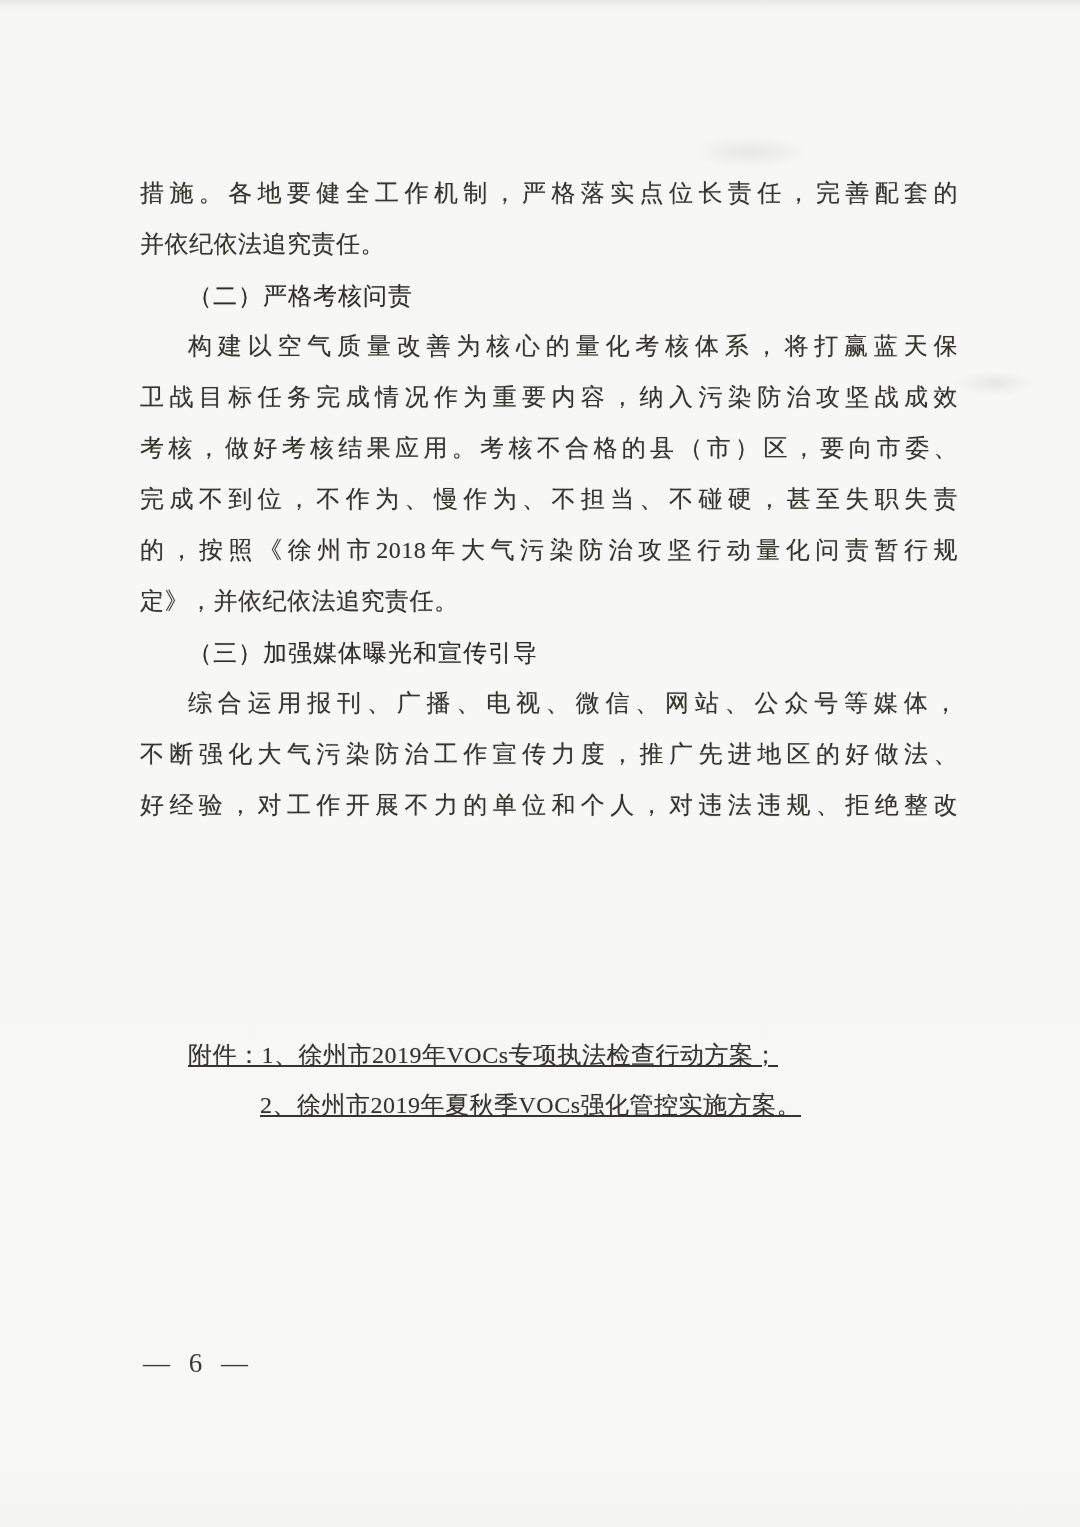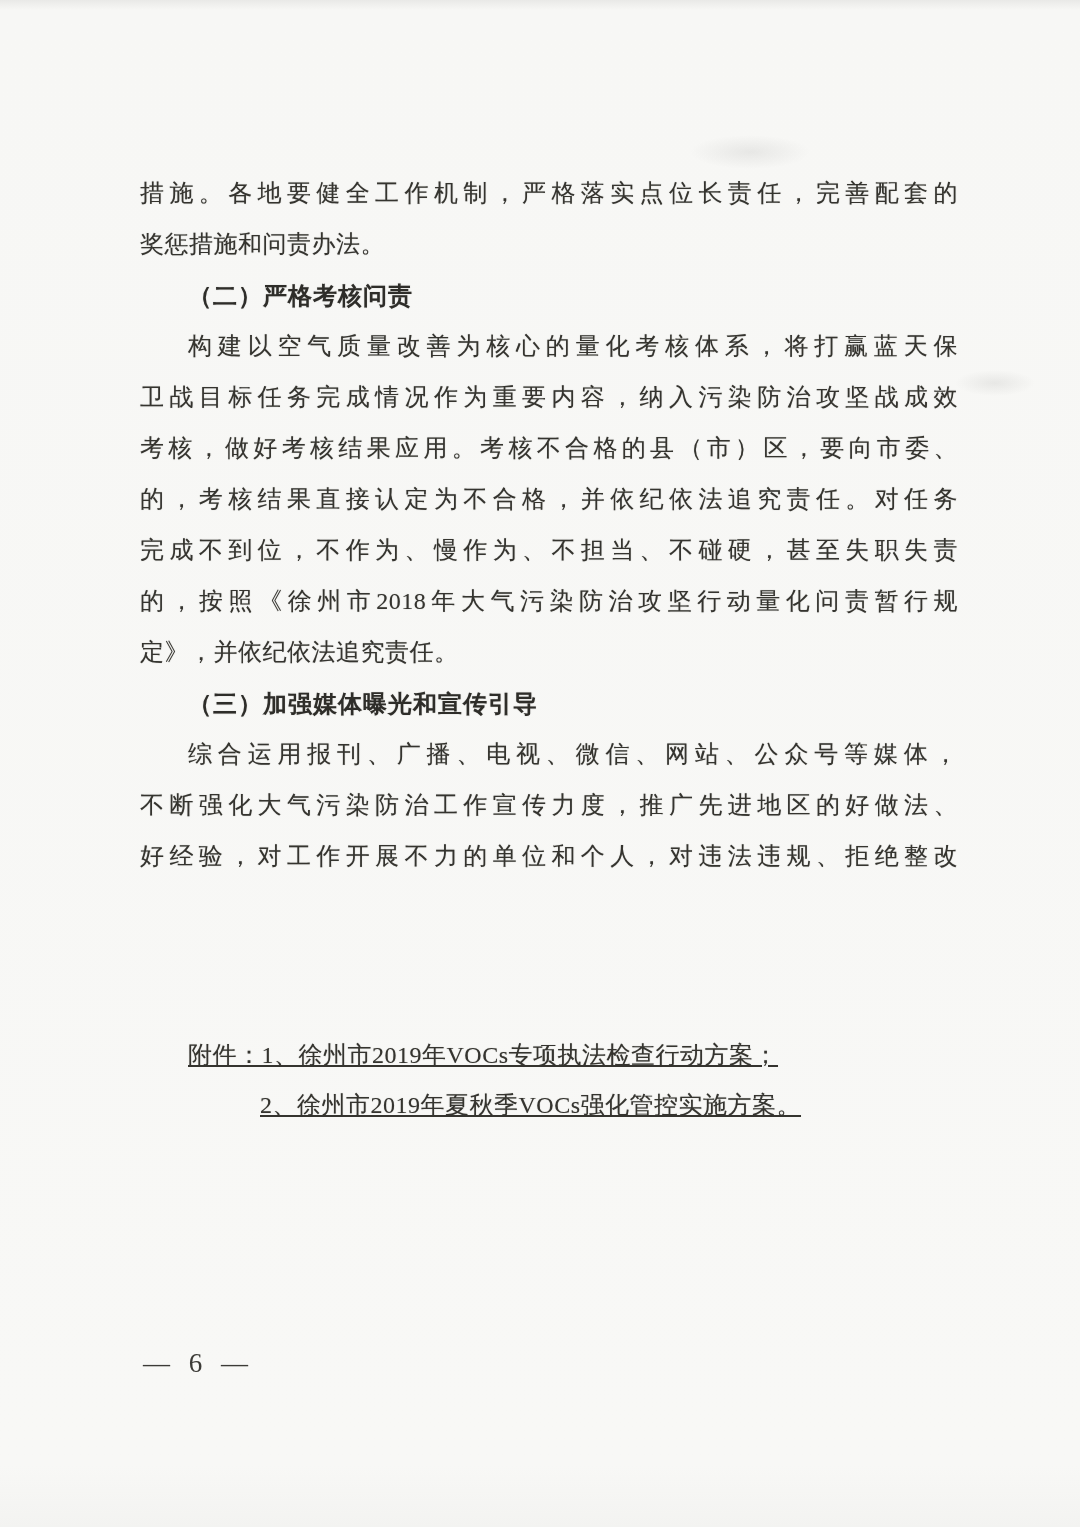--- a/index.html
+++ b/index.html
@@ -49,21 +49,21 @@
   }
   .line.justify {
     white-space: normal;
     text-align: justify;
     text-align-last: justify;
     text-justify: inter-character;
   }
   .line.indent { text-indent: 2em; }
   .line.heading {
     font-family: "Liberation Sans", "DejaVu Sans", sans-serif;
-    font-weight: 700;
+    font-weight: 400;
     letter-spacing: 1px;
     color: #2e2d29;
   }
   .attachments {
     position: absolute;
     left: 140px;
     top: 1030px;
     width: 860px;
   }
   .attachments .line { height: 50px; line-height: 50px; text-decoration: underline; }
@@ -81,26 +81,25 @@
 </head>
 <body>
 
 <div class="sheet">
 
   <span class="smudge s1"></span>
   <span class="smudge s2"></span>
 
   <div class="doc-body">
     <div class="line justify">措施。各地要健全工作机制，严格落实点位长责任，完善配套的</div>
-    <div class="line">奖惩措施和问责办法。</div>
+    <div class="line">并依纪依法追究责任。</div>
     <div class="line heading indent">（二）严格考核问责</div>
     <div class="line justify indent">构建以空气质量改善为核心的量化考核体系，将打赢蓝天保</div>
     <div class="line justify">卫战目标任务完成情况作为重要内容，纳入污染防治攻坚战成效</div>
     <div class="line justify">考核，做好考核结果应用。考核不合格的县（市）区，要向市委、</div>
-    <div class="line justify">的，考核结果直接认定为不合格，并依纪依法追究责任。对任务</div>
     <div class="line justify">完成不到位，不作为、慢作为、不担当、不碰硬，甚至失职失责</div>
     <div class="line justify">的，按照《徐州市2018年大气污染防治攻坚行动量化问责暂行规</div>
     <div class="line">定》，并依纪依法追究责任。</div>
     <div class="line heading indent">（三）加强媒体曝光和宣传引导</div>
     <div class="line justify indent">综合运用报刊、广播、电视、微信、网站、公众号等媒体，</div>
     <div class="line justify">不断强化大气污染防治工作宣传力度，推广先进地区的好做法、</div>
     <div class="line justify">好经验，对工作开展不力的单位和个人，对违法违规、拒绝整改</div>
   </div>
 
   <div class="attachments">

